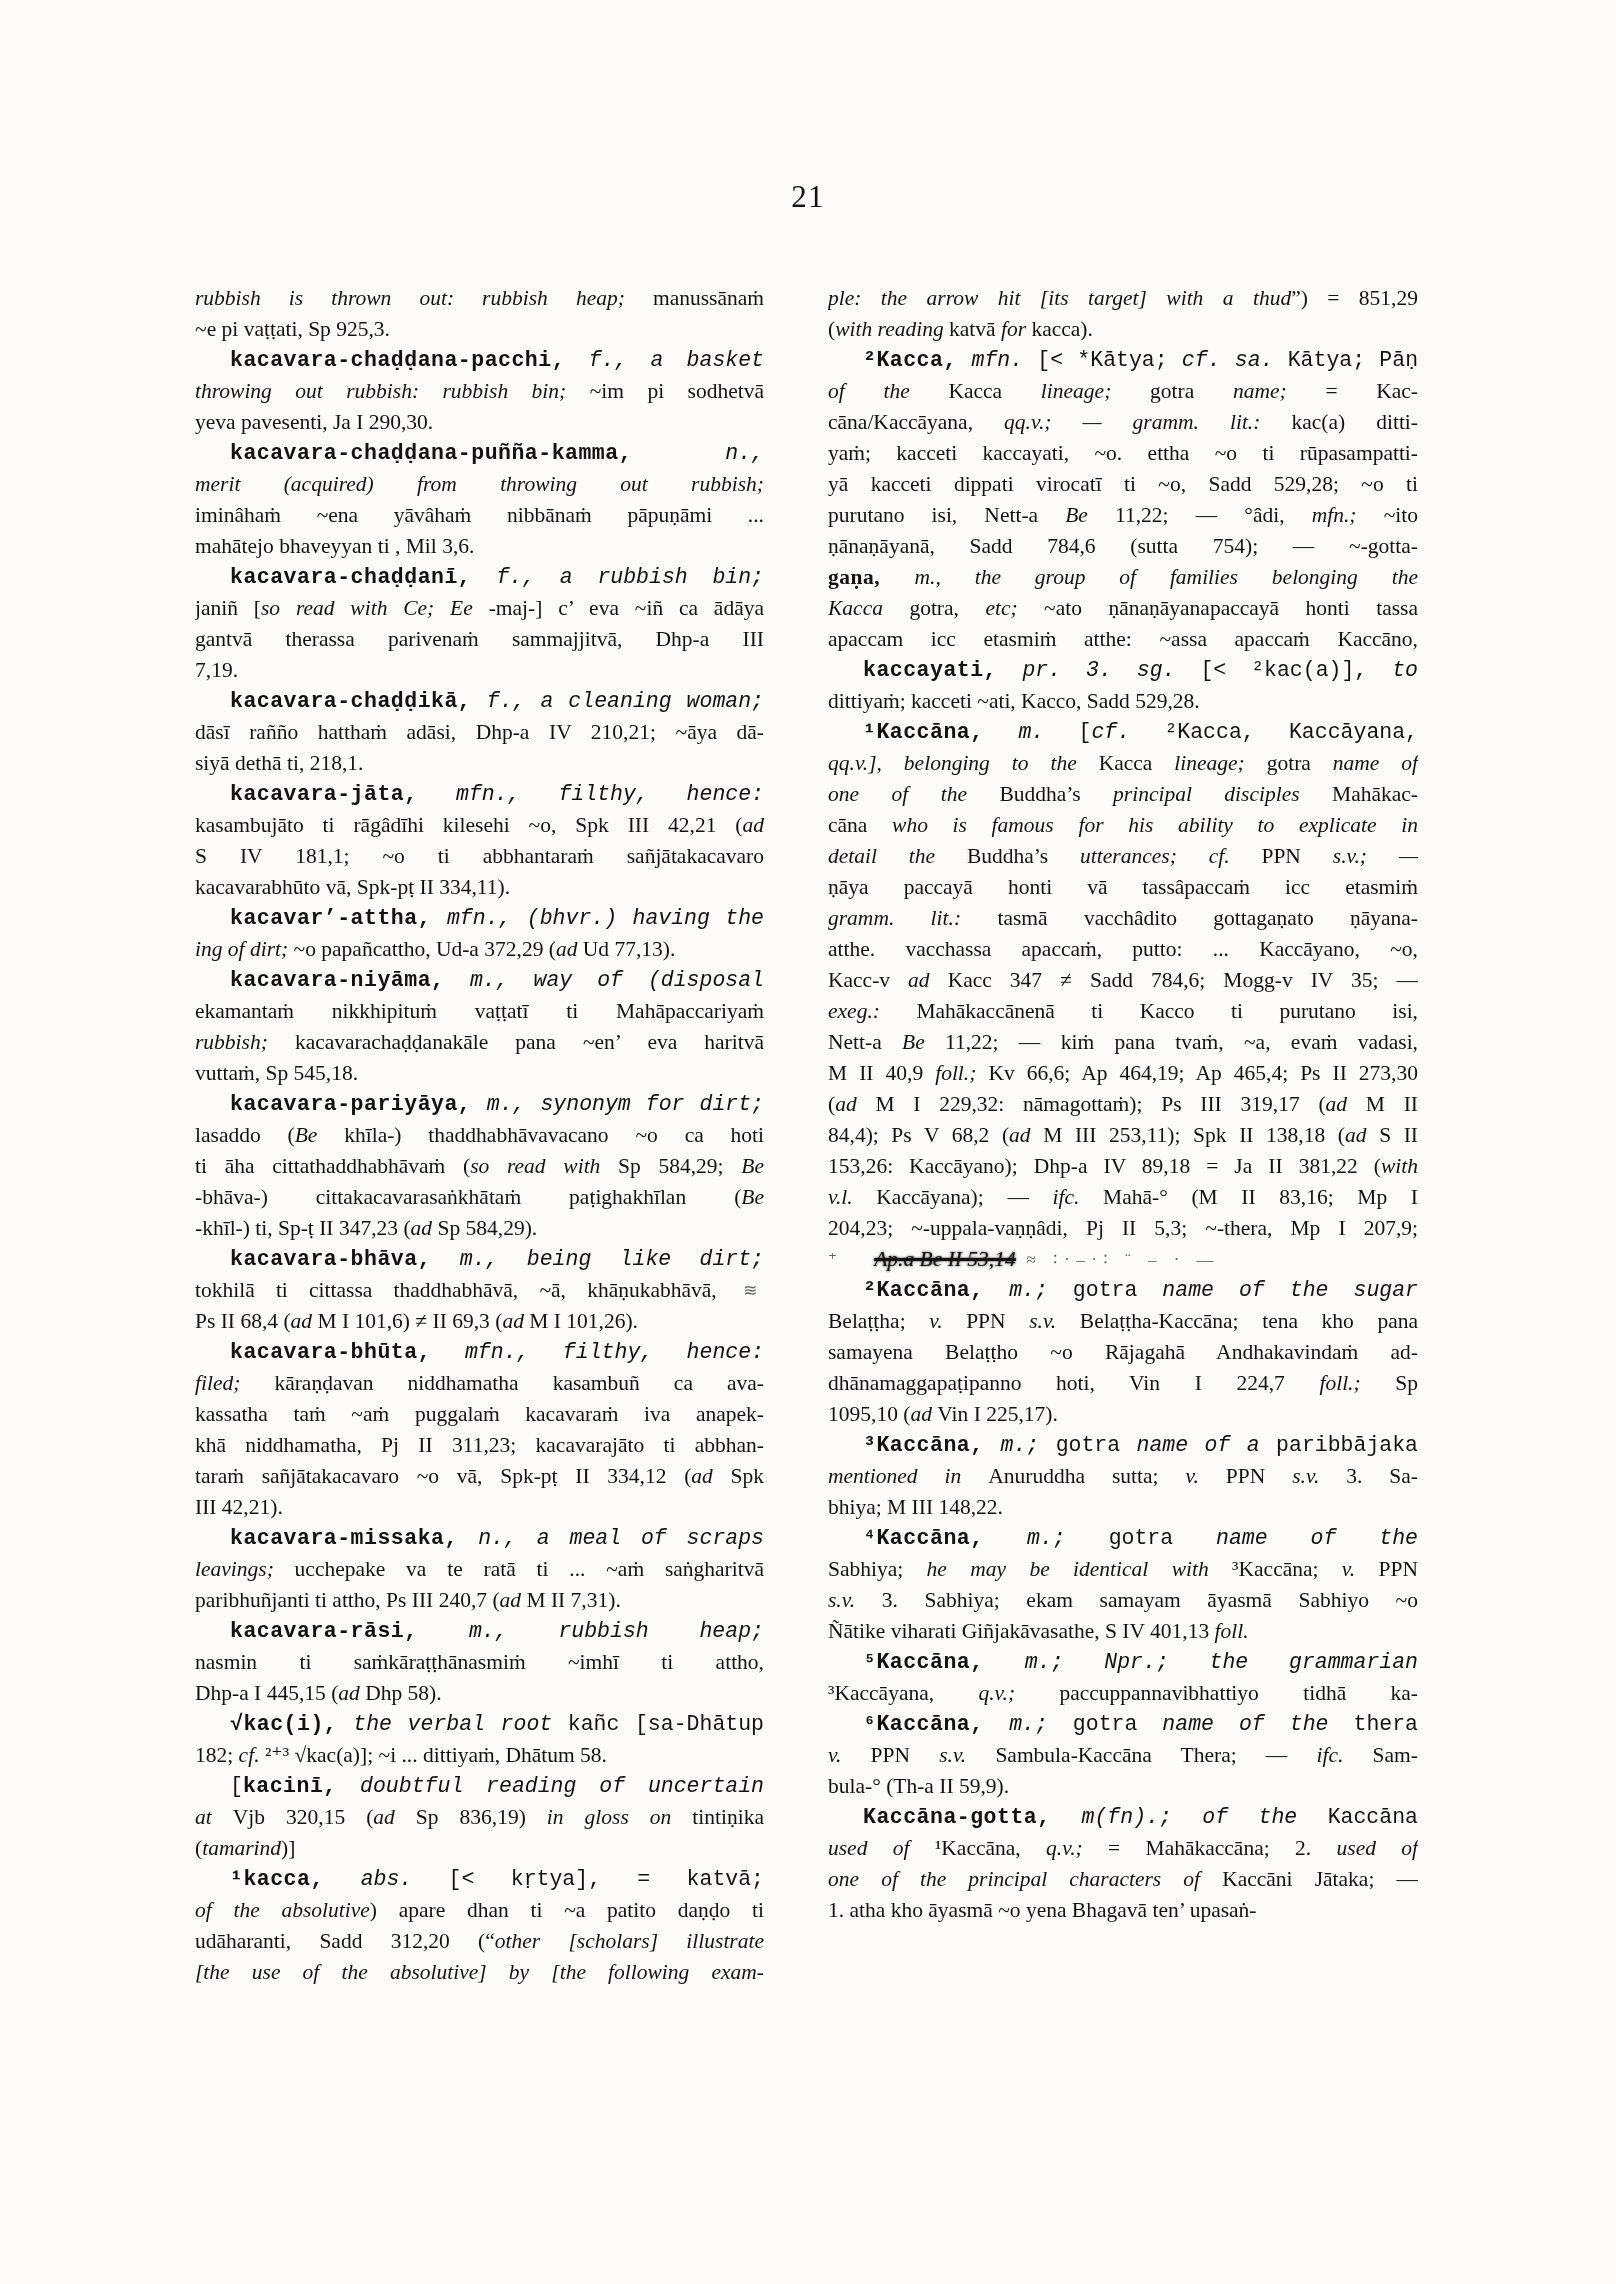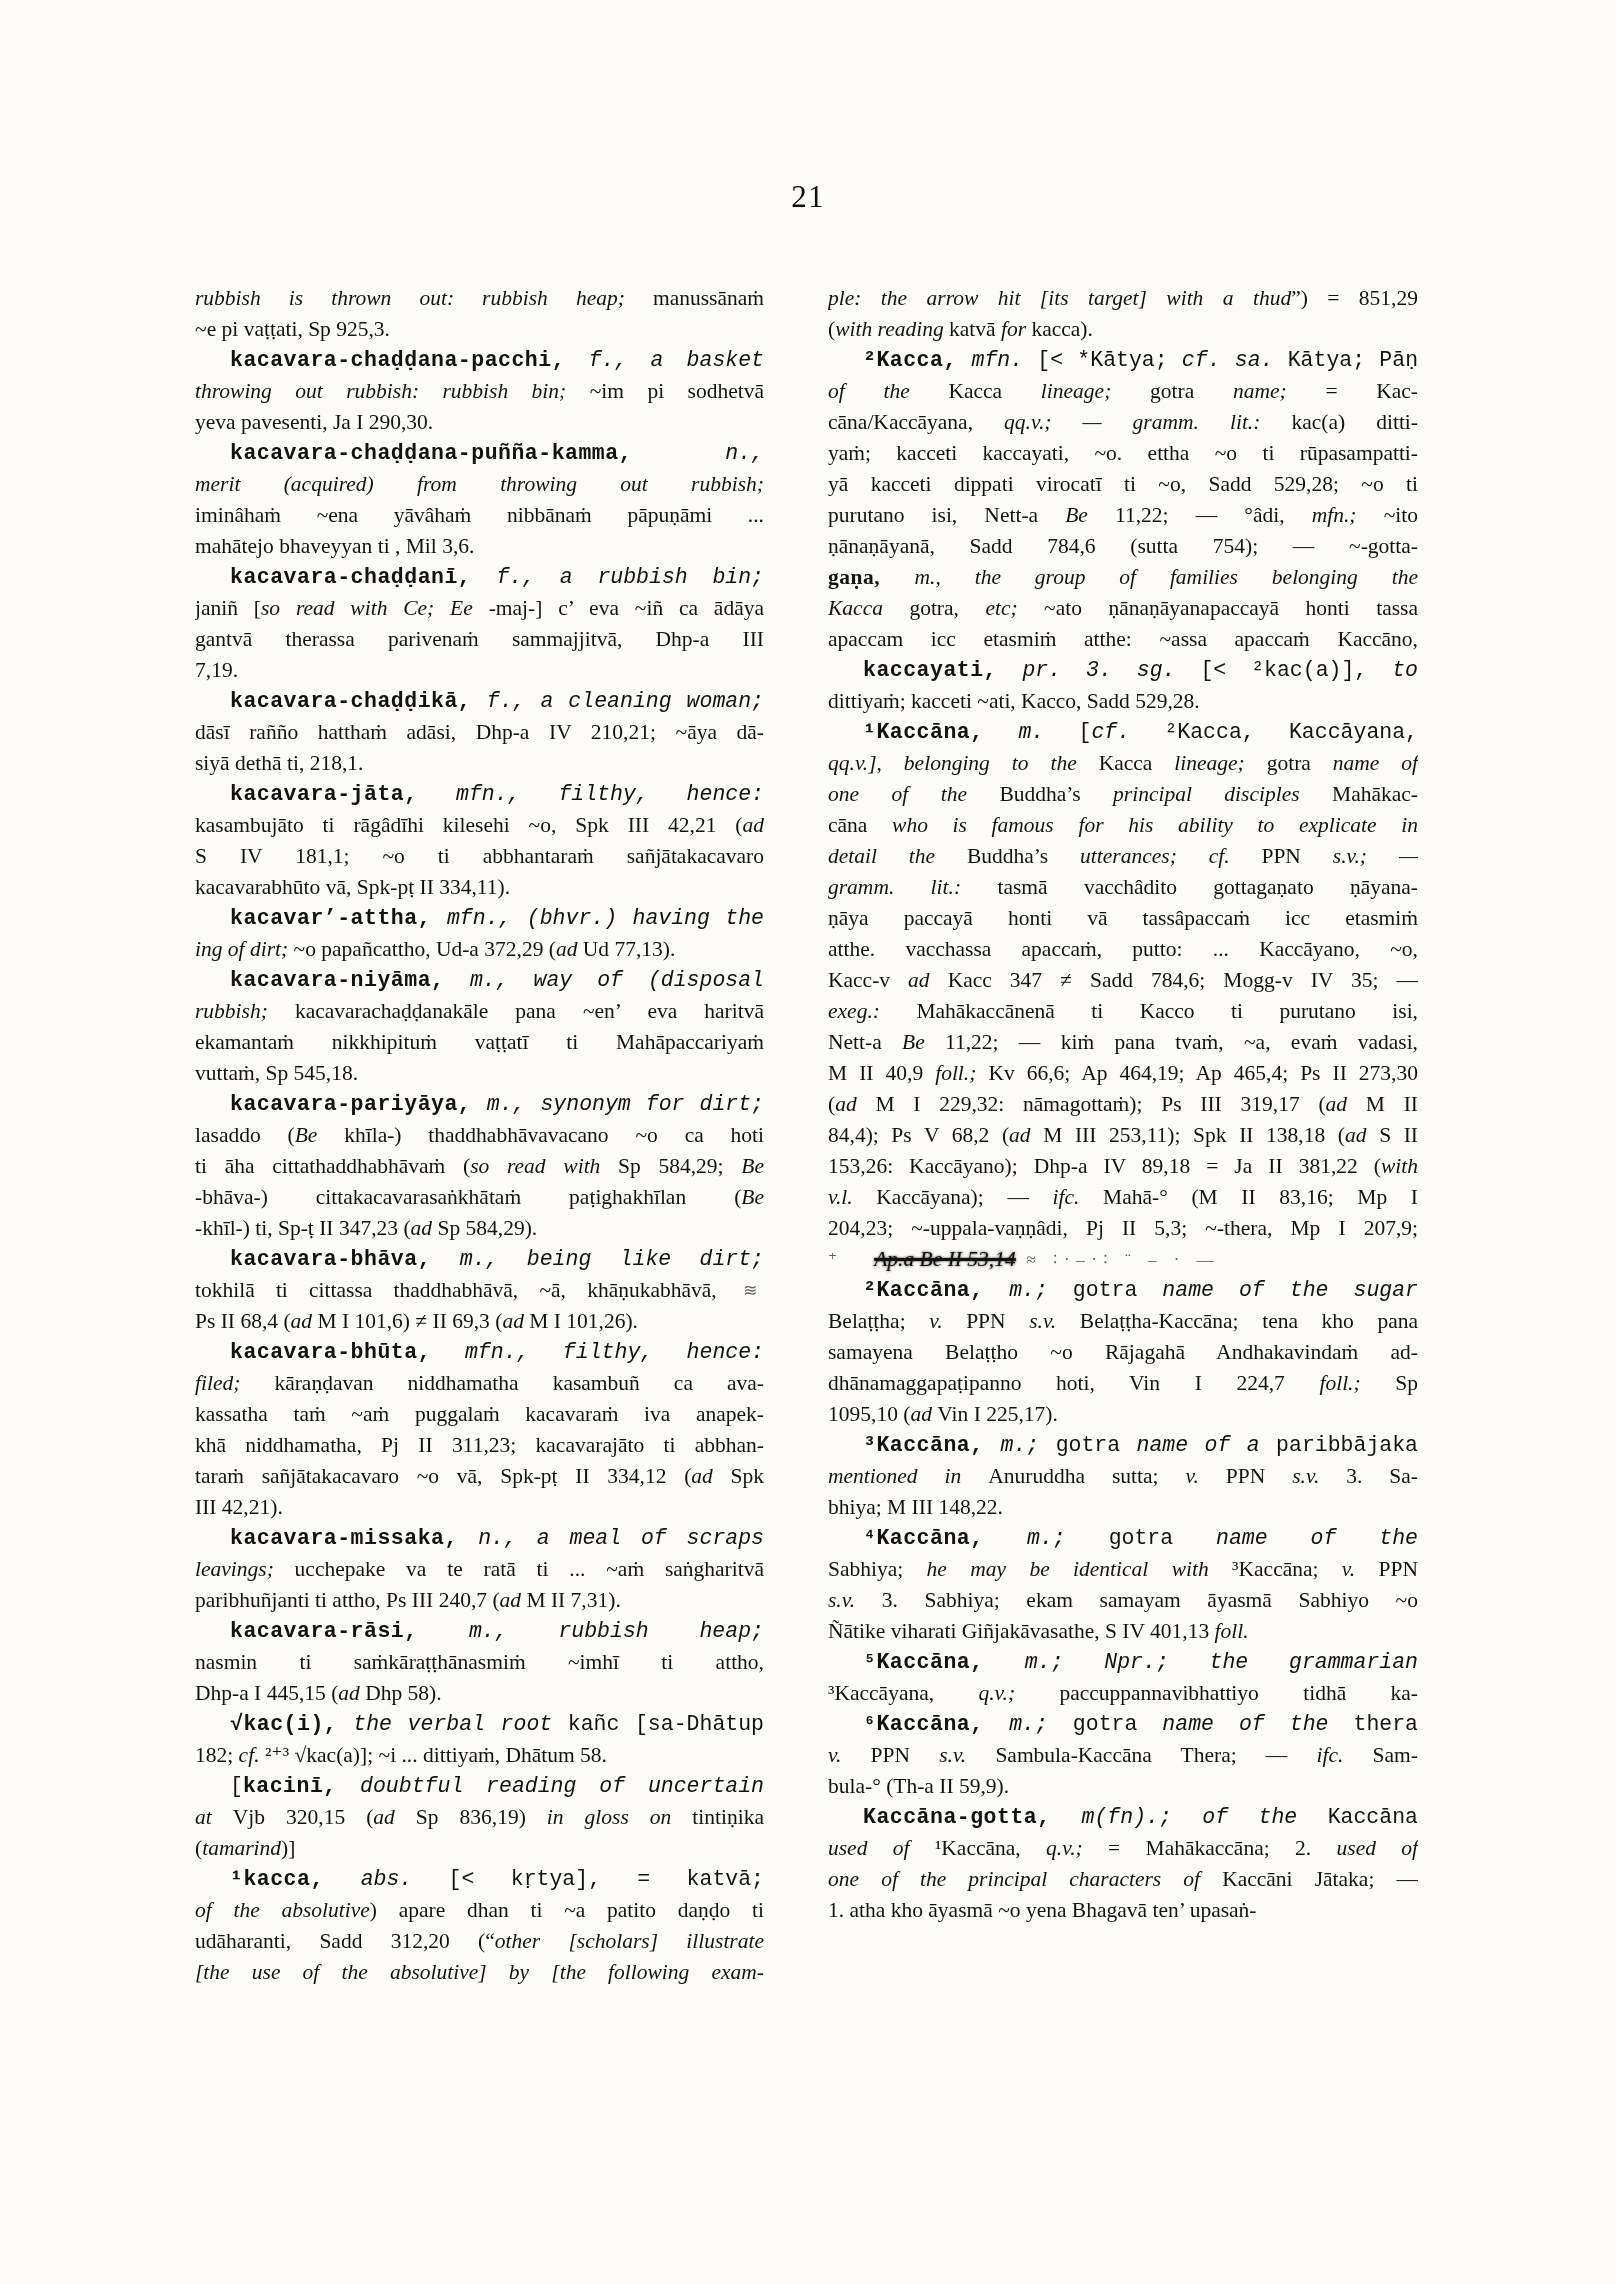--- a/index.html
+++ b/index.html
@@ -67,22 +67,22 @@
       <div class="line in"><span class="s-b">kacavara-chaḍḍikā, </span><span class="s-i">f., a cleaning woman; </span><span class="s-r">~ā</span></div>
       <div class="line"><span class="s-r">dāsī rañño hatthaṁ adāsi, Dhp-a IV 210,21; ~āya dā-</span></div>
       <div class="line end"><span class="s-r">siyā dethā ti, 218,1.</span></div>
       <div class="line in"><span class="s-b">kacavara-jāta, </span><span class="s-i">mfn., filthy, hence: (fig.) defiled;</span></div>
       <div class="line"><span class="s-r">kasambujāto ti rāgâdīhi kilesehi ~o, Spk III 42,21 (</span><span class="s-i">ad</span></div>
       <div class="line"><span class="s-r">S IV 181,1; ~o ti abbhantaraṁ sañjātakacavaro</span></div>
       <div class="line end"><span class="s-r">kacavarabhūto vā, Spk-pṭ II 334,11).</span></div>
       <div class="line in"><span class="s-b">kacavar’-attha, </span><span class="s-i">mfn., (bhvr.) having the mean-</span></div>
       <div class="line end"><span class="s-i">ing of dirt; </span><span class="s-r">~o papañcattho, Ud-a 372,29 (</span><span class="s-i">ad</span><span class="s-r"> Ud 77,13).</span></div>
       <div class="line in"><span class="s-b">kacavara-niyāma, </span><span class="s-i">m., way of (disposal of)</span></div>
+      <div class="line"><span class="s-r">ekamantaṁ nikkhipituṁ vaṭṭatī ti Mahāpaccariyaṁ</span></div>
       <div class="line"><span class="s-i">rubbish; </span><span class="s-r">kacavarachaḍḍanakāle pana ~en’ eva haritvā</span></div>
-      <div class="line"><span class="s-r">ekamantaṁ nikkhipituṁ vaṭṭatī ti Mahāpaccariyaṁ</span></div>
       <div class="line end"><span class="s-r">vuttaṁ, Sp 545,18.</span></div>
       <div class="line in"><span class="s-b">kacavara-pariyāya, </span><span class="s-i">m., synonym for dirt; </span><span class="s-r">khi-</span></div>
       <div class="line"><span class="s-r">lasaddo (</span><span class="s-i">Be </span><span class="s-r">khīla-) thaddhabhāvavacano ~o ca hoti</span></div>
       <div class="line"><span class="s-r">ti āha cittathaddhabhāvaṁ (</span><span class="s-i">so read with </span><span class="s-r">Sp 584,29; </span><span class="s-i">Be</span></div>
       <div class="line"><span class="s-r">-bhāva-) cittakacavarasaṅkhātaṁ paṭighakhīlan (</span><span class="s-i">Be</span></div>
       <div class="line end"><span class="s-r">-khīl-) ti, Sp-ṭ II 347,23 (</span><span class="s-i">ad </span><span class="s-r">Sp 584,29).</span></div>
       <div class="line in"><span class="s-b">kacavara-bhāva, </span><span class="s-i">m., being like dirt; </span><span class="s-r">tattha ce-</span></div>
       <div class="line"><span class="s-r">tokhilā ti cittassa thaddhabhāvā, ~ā, khāṇukabhāvā,</span><span class="s-n"> ≋</span></div>
       <div class="line end"><span class="s-r">Ps II 68,4 (</span><span class="s-i">ad </span><span class="s-r">M I 101,6) ≠ II 69,3 (</span><span class="s-i">ad </span><span class="s-r">M I 101,26).</span></div>
       <div class="line in"><span class="s-b">kacavara-bhūta, </span><span class="s-i">mfn., filthy, hence: (fig.) de-</span></div>
@@ -120,22 +120,22 @@
       <div class="line"><span class="s-b">gaṇa, </span><span class="s-i">m., the group of families belonging the</span></div>
       <div class="line"><span class="s-i">Kacca </span><span class="s-r">gotra, </span><span class="s-i">etc; </span><span class="s-r">~ato ṇānaṇāyanapaccayā honti tassa</span></div>
       <div class="line"><span class="s-r">apaccam icc etasmiṁ atthe: ~assa apaccaṁ Kaccāno,</span></div>
       <div class="line in"><span class="s-b">kaccayati, </span><span class="s-i">pr. 3. sg. </span><span class="s-r">[&lt; ²kac(a)], </span><span class="s-i">to shine; </span><span class="s-r">kac(a)</span></div>
       <div class="line end"><span class="s-r">dittiyaṁ; kacceti ~ati, Kacco, Sadd 529,28.</span></div>
       <div class="line in"><span class="s-b">¹Kaccāna, </span><span class="s-i">m. </span><span class="s-r">[</span><span class="s-i">cf. </span><span class="s-r">²Kacca, Kaccāyana, Kātiyāna,</span></div>
       <div class="line"><span class="s-i">qq.v.], belonging to the </span><span class="s-r">Kacca </span><span class="s-i">lineage; </span><span class="s-r">gotra </span><span class="s-i">name of</span></div>
       <div class="line"><span class="s-i">one of the </span><span class="s-r">Buddha’s </span><span class="s-i">principal disciples </span><span class="s-r">Mahākac-</span></div>
       <div class="line"><span class="s-r">cāna </span><span class="s-i">who is famous for his ability to explicate in</span></div>
       <div class="line"><span class="s-i">detail the </span><span class="s-r">Buddha’s </span><span class="s-i">utterances; cf. </span><span class="s-r">PPN </span><span class="s-i">s.v.; —</span></div>
+      <div class="line"><span class="s-r">ṇāya paccayā honti vā tassâpaccaṁ icc etasmiṁ</span></div>
       <div class="line"><span class="s-i">gramm. lit.: </span><span class="s-r">tasmā vacchâdito gottagaṇato ṇāyana-</span></div>
-      <div class="line"><span class="s-r">ṇāya paccayā honti vā tassâpaccaṁ icc etasmiṁ</span></div>
       <div class="line"><span class="s-r">atthe. vacchassa apaccaṁ, putto: ... Kaccāyano, ~o,</span></div>
       <div class="line"><span class="s-r">Kacc-v </span><span class="s-i">ad </span><span class="s-r">Kacc 347 ≠ Sadd 784,6; Mogg-v IV 35; —</span></div>
       <div class="line"><span class="s-i">exeg.: </span><span class="s-r">Mahākaccānenā ti Kacco ti purutano isi,</span></div>
       <div class="line"><span class="s-r">Nett-a </span><span class="s-i">Be </span><span class="s-r">11,22; — kiṁ pana tvaṁ, ~a, evaṁ vadasi,</span></div>
       <div class="line"><span class="s-r">M II 40,9 </span><span class="s-i">foll.; </span><span class="s-r">Kv 66,6; Ap 464,19; Ap 465,4; Ps II 273,30</span></div>
       <div class="line"><span class="s-r">(</span><span class="s-i">ad </span><span class="s-r">M I 229,32: nāmagottaṁ); Ps III 319,17 (</span><span class="s-i">ad </span><span class="s-r">M II</span></div>
       <div class="line"><span class="s-r">84,4); Ps V 68,2 (</span><span class="s-i">ad </span><span class="s-r">M III 253,11); Spk II 138,18 (</span><span class="s-i">ad </span><span class="s-r">S II</span></div>
       <div class="line"><span class="s-r">153,26: Kaccāyano); Dhp-a IV 89,18 = Ja II 381,22 (</span><span class="s-i">with</span></div>
       <div class="line"><span class="s-i">v.l. </span><span class="s-r">Kaccāyana); — </span><span class="s-i">ifc. </span><span class="s-r">Mahā-° (M II 83,16; Mp I</span></div>
       <div class="line"><span class="s-r">204,23; ~-uppala-vaṇṇâdi, Pj II 5,3; ~-thera, Mp I 207,9;</span></div>

